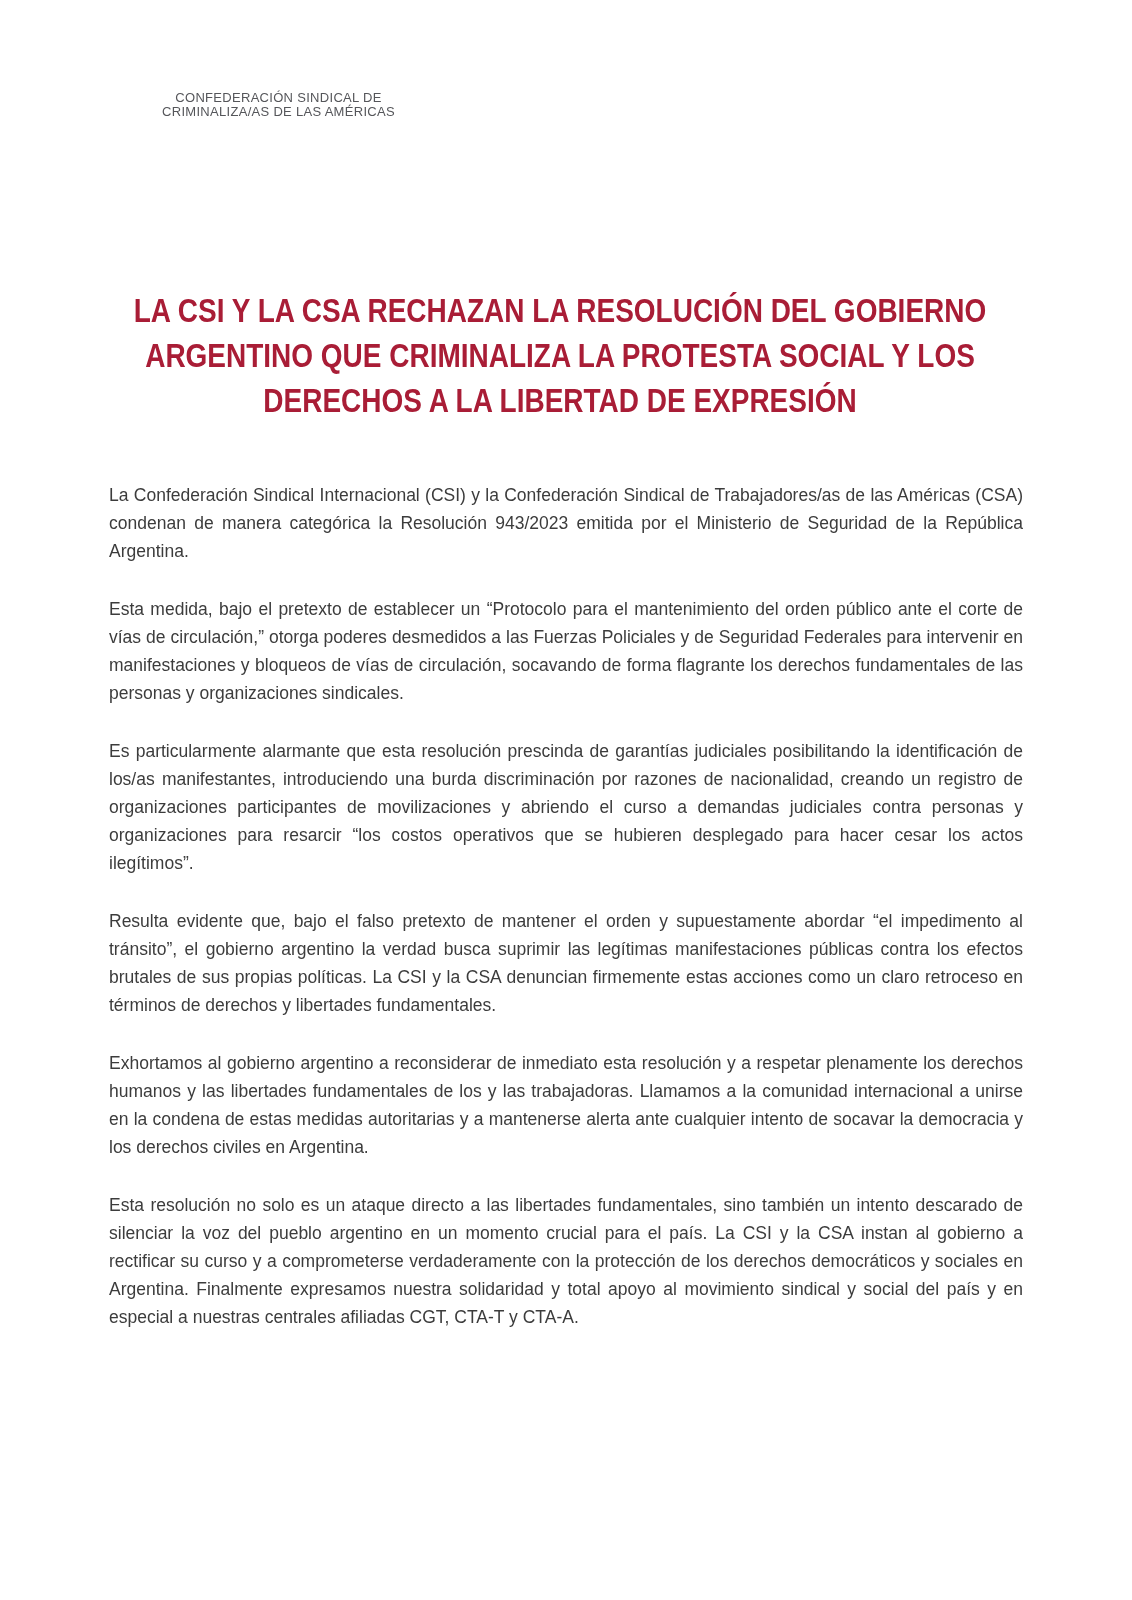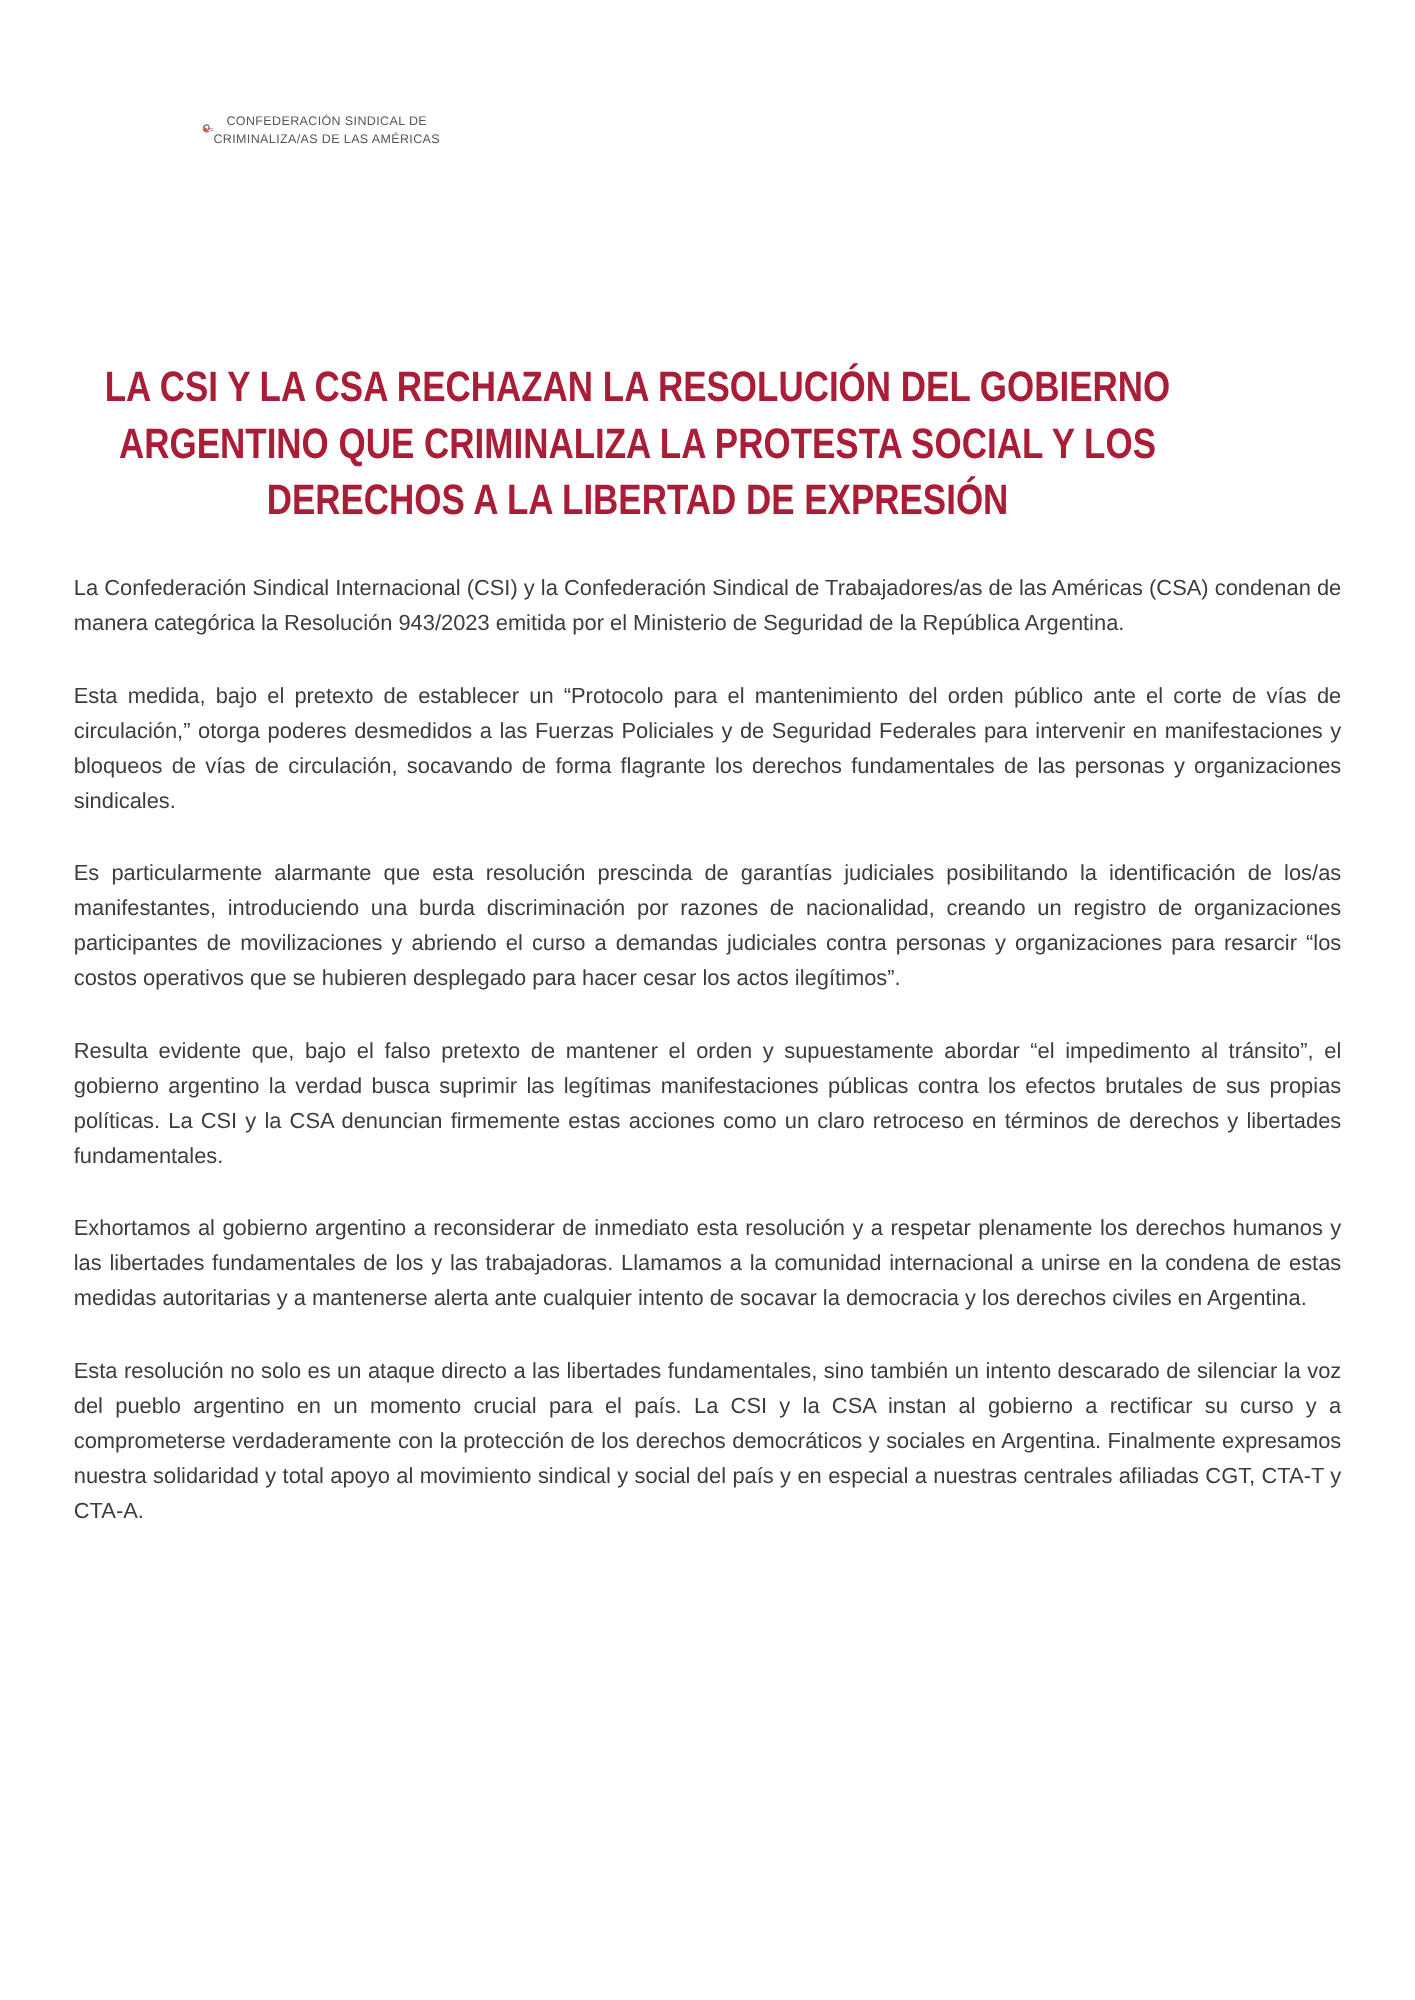--- a/index.html
+++ b/index.html
@@ -17,31 +17,31 @@
           padding:40px 112px 0 112px;height:196px;}
   .ituc-logo{position:relative;width:160px;height:160px;}
   .ituc-circle{position:absolute;left:2px;top:2px;width:93px;height:93px;border-radius:50%;
                background:var(--ituc_orange);}
   .ituc-swoosh{position:absolute;left:14px;top:98px;width:122px;height:30px;}
   .ituc-text{position:absolute;left:14px;top:132px;font-size:21px;font-weight:700;
              letter-spacing:.5px;color:var(--ituc_text_red);white-space:nowrap;}
 
   .csa-logo{width:240px;display:flex;flex-direction:row;align-items:center;}
   .csa-mark{width:150px;height:126px;margin-left:50px;}
-  .csa-caption{margin-top:4px;text-align:center;font-size:10px;line-height:14px;
+  .csa-caption{margin-top:4px;text-align:center;font-size:13px;line-height:14px;
                letter-spacing:.3px;color:var(--caption_gray);white-space:nowrap;}
 
   
   .doc-title{width:1096px;margin:92px 0 0 -97px;transform:scaleX(0.823);transform-origin:50% 0;
              text-align:center;font-size:34px;line-height:45px;font-weight:700;
              color:var(--title_red);letter-spacing:0;}
 
   
-  .content{padding:0 59px;}
-  .doc-body{margin-top:33px;}
+  .content{padding:0 109px;}
+  .doc-body{margin-top:58px;}
   .body-paragraph{font-size:17.5px;line-height:28px;color:var(--body_text);
                   text-align:justify;margin:0 0 30px 0;font-weight:400;}
 </style>
 </head>
 <body>
 
 <div class="page">
 
   <header class="header">
 

